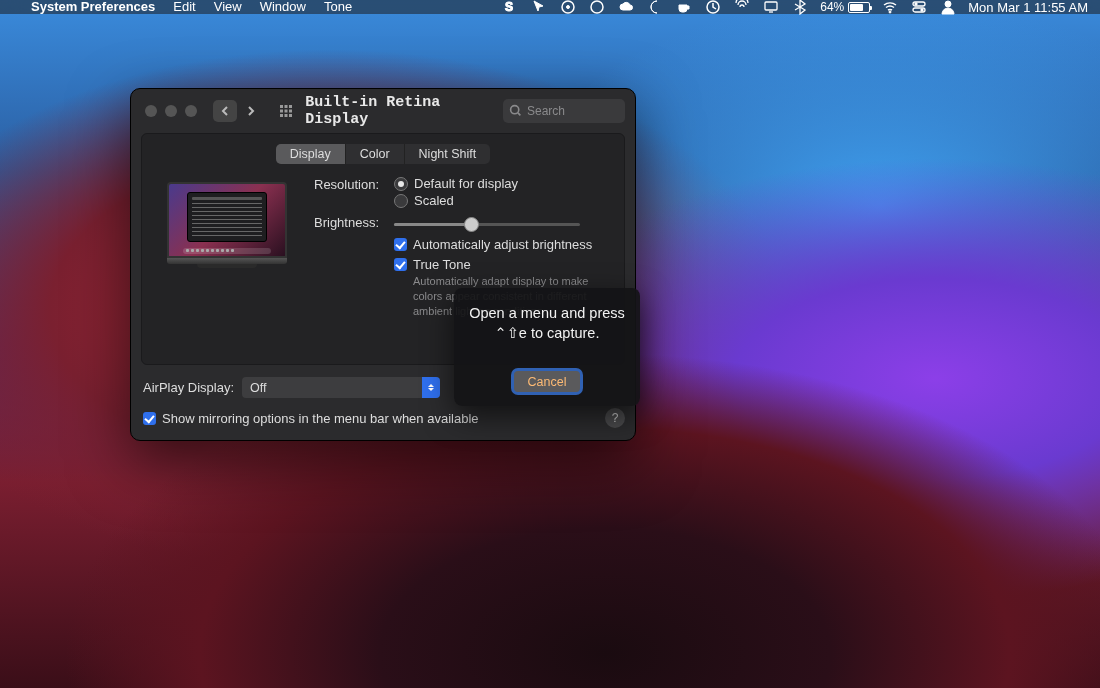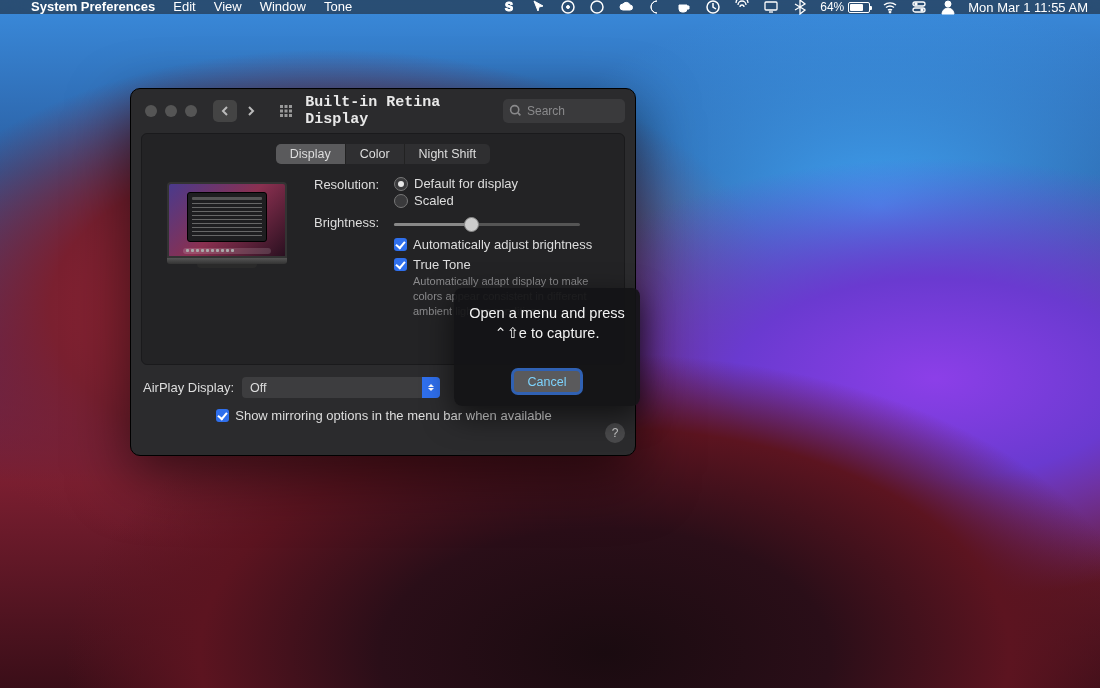--- a/index.html
+++ b/index.html
@@ -93,33 +93,33 @@
   .chk::after { content:""; position:absolute; left:2px; top:3px; width:7px; height:4px; border-left:2px solid #fff; border-bottom:2px solid #fff; transform:rotate(-50deg);}
   .subt { font-size:11px; color:#8a8a8c; line-height:1.35; margin-top:2px; max-width:200px;}
 
   .belowrow { display:flex; align-items:center; gap:8px; margin:12px 0 0 2px;}
   .select { position:relative; width:198px; height:21px; background:#3d3d3f; border-radius:4px; display:flex; align-items:center; padding:0 8px; font-size:12.5px; color:#ddd;}
   .select .arrow { position:absolute; right:0; top:0; bottom:0; width:18px; background:#2f6fec; border-radius:0 4px 4px 0; display:flex; flex-direction:column; align-items:center; justify-content:center; gap:1px;}
   .select .arrow::before,.select .arrow::after { content:""; width:0;height:0;border-left:3px solid transparent;border-right:3px solid transparent;}
   .select .arrow::before{border-bottom:3px solid #fff;}
   .select .arrow::after{border-top:3px solid #fff;}
 
-  .mirrorrow { display:flex; align-items:center; margin-top:10px; padding-left:2px;flex-direction:column;}
+  .mirrorrow { display:flex; align-items:center; gap:6px; margin-top:10px; padding-left:2px;}
   .helpbtn { margin-left:auto; width:20px;height:20px;border-radius:50%;background:#4a4a4c;color:#ccc;display:flex;align-items:center;justify-content:center;font-size:12px;}
 
   
   .modal {
     position:absolute; left:454px; top:288px; width:186px; padding:16px 14px 14px 14px;
     background:rgba(20,20,22,0.92); border-radius:8px;
     box-shadow:0 10px 30px rgba(0,0,0,0.6);
     color:#f2f2f2; text-align:center; font-size:14.5px;
   }
   .modal .msg { line-height:1.35; }
   .modal .btn { margin:28px auto 0 auto; width:66px; height:21px; border-radius:4px; background:#5a5a5c;
-    display:flex;align-items:center;justify-content:center; font-size:12.5px; color:#7dd3fc;
+    display:flex;align-items:center;justify-content:center; font-size:12.5px; color:#fdba74;
     box-shadow: 0 0 0 3px rgba(60,130,246,0.7);
   }
 </style>
 </head>
 <body>
 
 <div class="menubar">
   <div class="mleft">
     <span class="apple"></span>
     <span class="mi bold">System Preferences</span>

